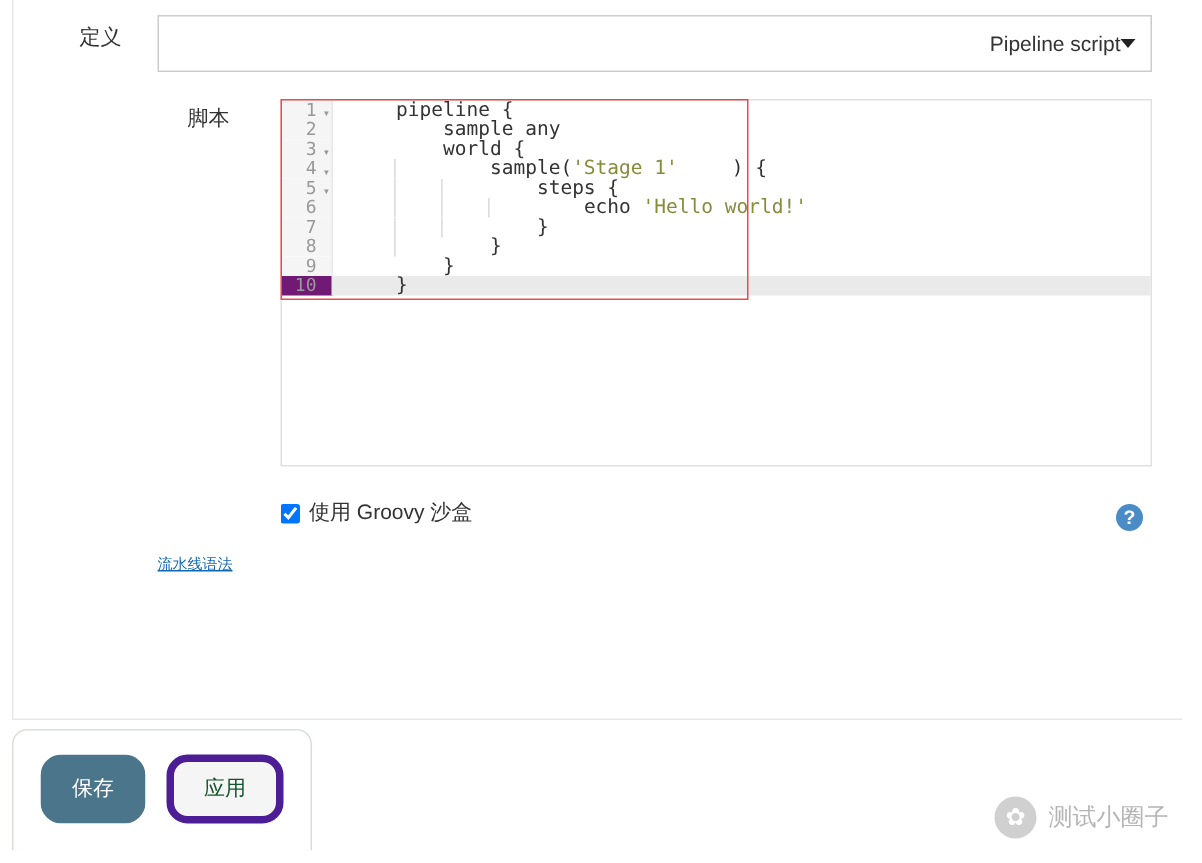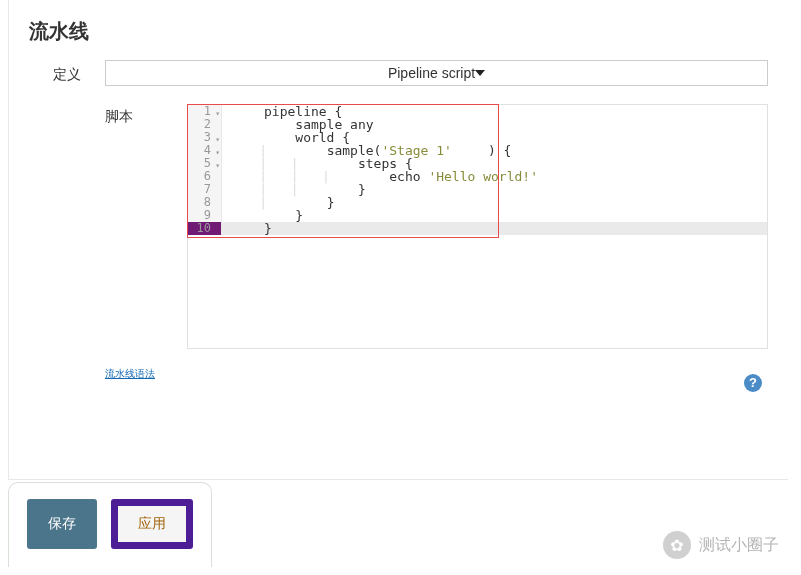--- a/index.html
+++ b/index.html
@@ -32,41 +32,41 @@
   margin-bottom: 18px;
 }
 .label {
   width: 76px;
   font-size: 14px;
   padding-top: 6px;
   text-align: center;
 }
 .def-select {
   flex: 1;
-  height: 26px;
+  height: 38px;
   border: 1px solid #ccc;
   background: #fff;
   display: flex;
   align-items: center;
-  justify-content: center;
+  justify-content: flex-end;
   padding: 0 10px;
   font-size: 14px;
   cursor: pointer;
 }
 .caret-down {
   width: 0; height: 0;
   border-left: 5px solid transparent;
   border-right: 5px solid transparent;
   border-top: 6px solid #222;
 }
 .script-row { display: flex; align-items: flex-start; margin-bottom: 10px; }
 .script-label {
   width: 82px;
   font-size: 14px;
-  text-align: left;
+  text-align: center;
   padding-right: 14px;
   padding-top: 4px;
   margin-left: 76px;
 }
 .editor-wrap {
   position: relative;
   flex: 1;
 }
 .sample-select {
   position: absolute;
@@ -167,26 +167,26 @@
   border-bottom: none;
   border-radius: 10px 10px 0 0;
   padding: 16px 18px 18px 18px;
   display: flex;
   gap: 14px;
   background: #fff;
 }
 .btn {
   padding: 9px 20px;
   font-size: 14px;
-  border-radius: 3px;
+  border-radius: 14px;
   cursor: pointer;
   border: 1px solid transparent;
 }
 .btn-primary { background: #4b758b; color: #fff; }
-.btn-default { background: #f5f5f5; color: #a16207; border: 7px solid #4c1d95; }
+.btn-default { background: #f5f5f5; color: #14532d; border: 5px solid #4c1d95; }
 .watermark {
   position: absolute;
   right: 22px;
   bottom: 16px;
   display: flex;
   align-items: center;
   gap: 8px;
   color: #b5b5b5;
   font-size: 16px;
 }
@@ -198,21 +198,20 @@
   align-items: center;
   justify-content: center;
   color: #fff;
   font-size: 16px;
 }
 </style>
 </head>
 <body>
 
 <div class="main-panel">
-  <div class="section-title">流水线</div>
 
   <div class="row">
     <div class="label">定义</div>
     <div class="def-select">
       <span>Pipeline script</span>
       <span class="caret-down"></span>
     </div>
   </div>
 
   <div class="script-row">
@@ -263,20 +262,24 @@
           </div>
           <div class="code-line active">
             <div class="gutter">10</div>
             <div class="code"><span class="kw">}</span></div>
           </div>
         </div>
       <div class="help-icon help-mid">?</div>
     </div>
   </div>
 
+  <div class="sandbox-row">
+    <input type="checkbox" id="sb" checked="" style="">
+    <span>使用 Groovy 沙盒</span>
+  </div>
 
   <div class="link-row">
     <a class="link">流水线语法</a>
   </div>
 </div>
 
 <div class="footer">
   <button class="btn btn-primary">保存</button>
   <button class="btn btn-default">应用</button>
 </div>

